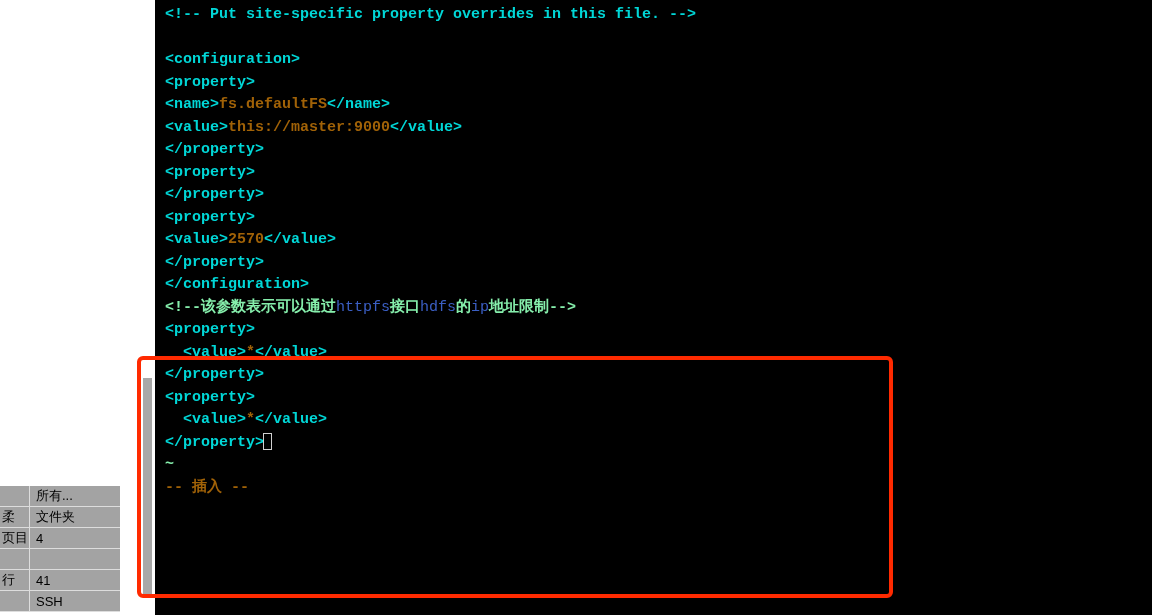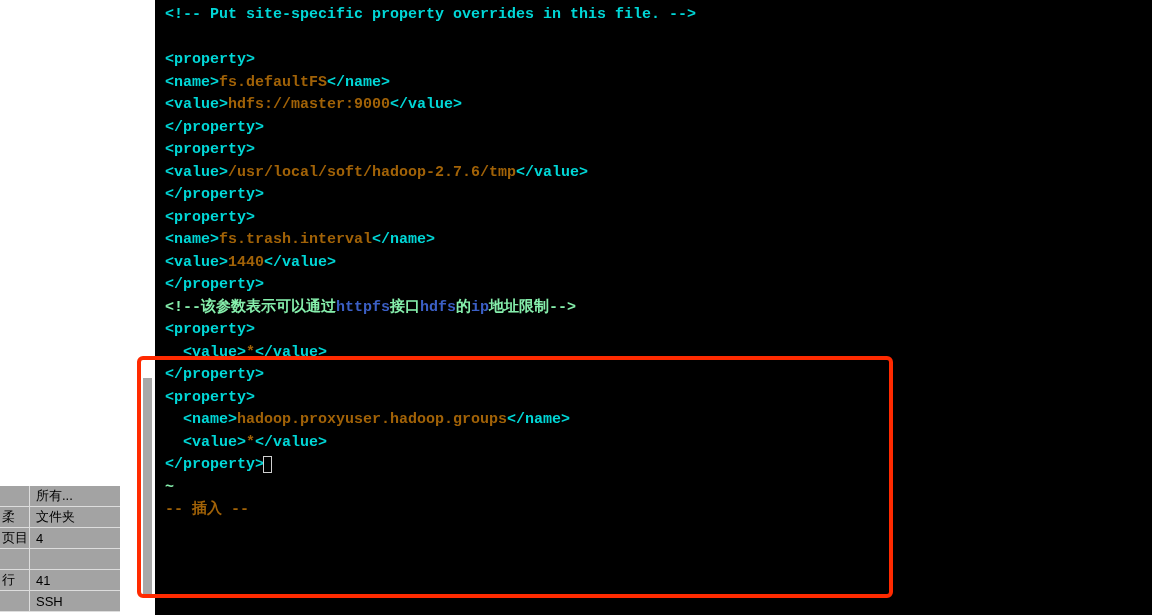--- a/index.html
+++ b/index.html
@@ -20,21 +20,21 @@
       height: 615px;
       background: #000000;
       padding: 4px 10px;
       line-height: 22.5px;
       font-weight: bold;
     }
     .ln { white-space: pre; display: block; height: 22.5px; }
     .tag { color: #00d7d7; }
     .txt { color: #a16207; }
     .blue-cm { color: #86efac; }
-    .blue-kw { color: #3b5fc5; font-weight: bold; }
+    .blue-kw { color: #3b5fc5; font-weight: normal; }
     .cursor {
       display: inline-block;
       width: 9px;
       height: 17px;
       border: 1px solid #d0d0d0;
       vertical-align: middle;
       margin-left: -1px;
     }
     .sidebar {
       position: absolute;
@@ -87,37 +87,36 @@
       background: #a8a8a8;
       border-radius: 0;
     }
   </style>
 </head>
 <body>
 
 <div class="terminal" id="term">
     <div class="ln"><span class="tag">&lt;!-- Put site-specific property overrides in this file. --&gt;</span></div>
     <div class="ln"><span class="txt"> </span></div>
+    <div class="ln"><span class="tag">&lt;configuration&gt;</span></div>
     <div class="ln"><span class="tag">&lt;property&gt;</span></div>
     <div class="ln"><span class="tag">&lt;name&gt;</span><span class="txt">fs.defaultFS</span><span class="tag">&lt;/name&gt;</span></div>
-    <div class="ln"><span class="tag">&lt;value&gt;</span><span class="txt">hdfs://master:9000</span><span class="tag">&lt;/value&gt;</span></div>
+    <div class="ln"><span class="tag">&lt;value&gt;</span><span class="txt">this://master:9000</span><span class="tag">&lt;/value&gt;</span></div>
     <div class="ln"><span class="tag">&lt;/property&gt;</span></div>
     <div class="ln"><span class="tag">&lt;property&gt;</span></div>
-    <div class="ln"><span class="tag">&lt;value&gt;</span><span class="txt">/usr/local/soft/hadoop-2.7.6/tmp</span><span class="tag">&lt;/value&gt;</span></div>
     <div class="ln"><span class="tag">&lt;/property&gt;</span></div>
     <div class="ln"><span class="tag">&lt;property&gt;</span></div>
-    <div class="ln"><span class="tag">&lt;name&gt;</span><span class="txt">fs.trash.interval</span><span class="tag">&lt;/name&gt;</span></div>
-    <div class="ln"><span class="tag">&lt;value&gt;</span><span class="txt">1440</span><span class="tag">&lt;/value&gt;</span></div>
+    <div class="ln"><span class="tag">&lt;value&gt;</span><span class="txt">2570</span><span class="tag">&lt;/value&gt;</span></div>
     <div class="ln"><span class="tag">&lt;/property&gt;</span></div>
+    <div class="ln"><span class="tag">&lt;/configuration&gt;</span></div>
     <div class="ln"><span class="blue-cm">&lt;!--该参数表示可以通过</span><span class="blue-kw">httpfs</span><span class="blue-cm">接口</span><span class="blue-kw">hdfs</span><span class="blue-cm">的</span><span class="blue-kw">ip</span><span class="blue-cm">地址限制</span><span class="blue-cm">--&gt;</span></div>
     <div class="ln"><span class="tag">&lt;property&gt;</span></div>
     <div class="ln"><span class="txt">  </span><span class="tag">&lt;value&gt;</span><span class="txt">*</span><span class="tag">&lt;/value&gt;</span></div>
     <div class="ln"><span class="tag">&lt;/property&gt;</span></div>
     <div class="ln"><span class="tag">&lt;property&gt;</span></div>
-    <div class="ln"><span class="txt">  </span><span class="tag">&lt;name&gt;</span><span class="txt">hadoop.proxyuser.hadoop.groups</span><span class="tag">&lt;/name&gt;</span></div>
     <div class="ln"><span class="txt">  </span><span class="tag">&lt;value&gt;</span><span class="txt">*</span><span class="tag">&lt;/value&gt;</span></div>
     <div class="ln"><span class="tag">&lt;/property&gt;</span><span class="cursor"></span></div>
     <div class="ln"><span class="blue-cm">~</span></div>
     <div class="ln"><span class="txt">-- 插入 --</span></div>
   </div>
 
 <div class="sidebar" id="sidebar">
     <div class="row">
       <div class="c1"></div>
       <div class="c2">所有...</div>

